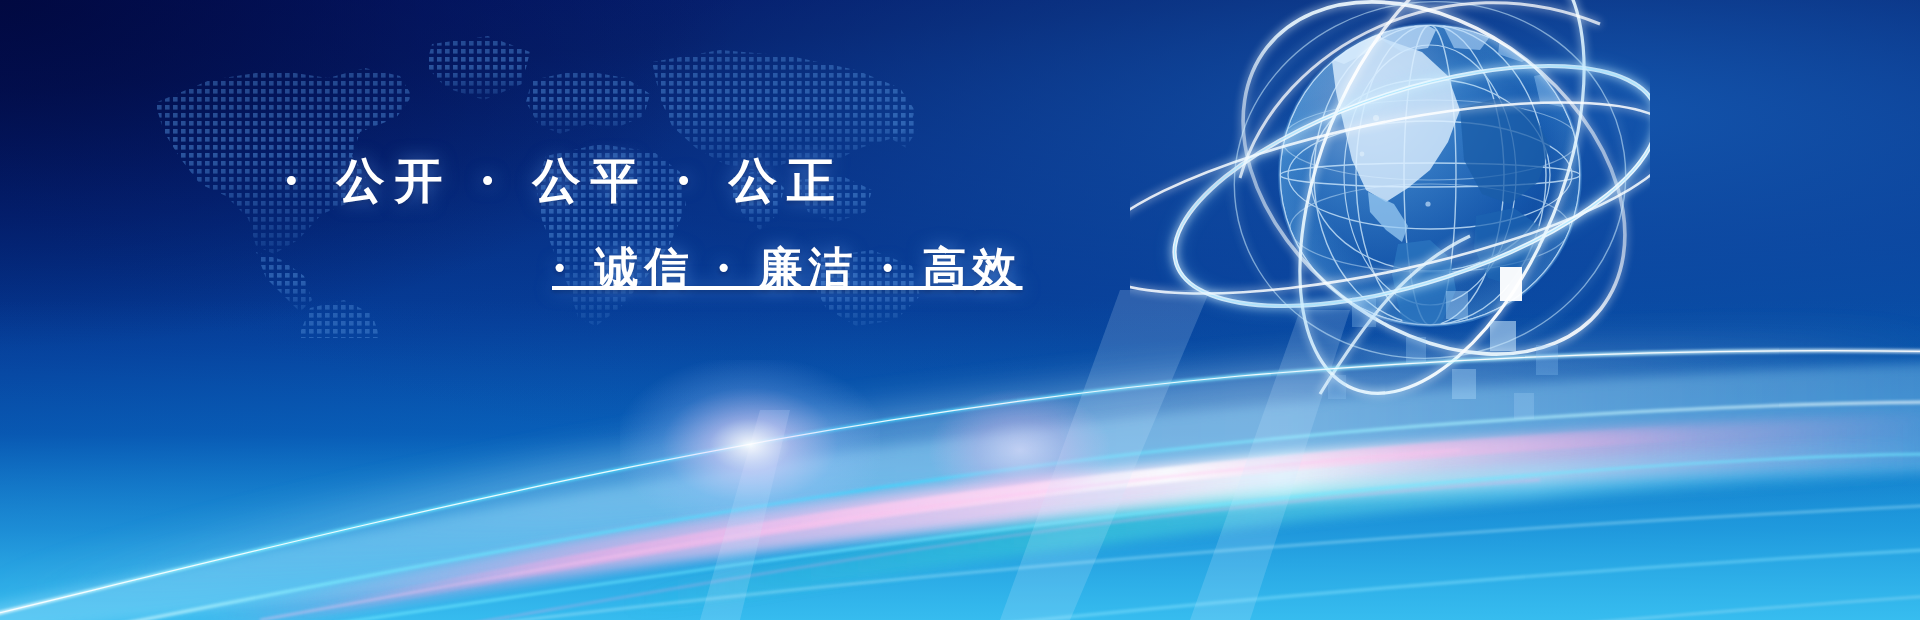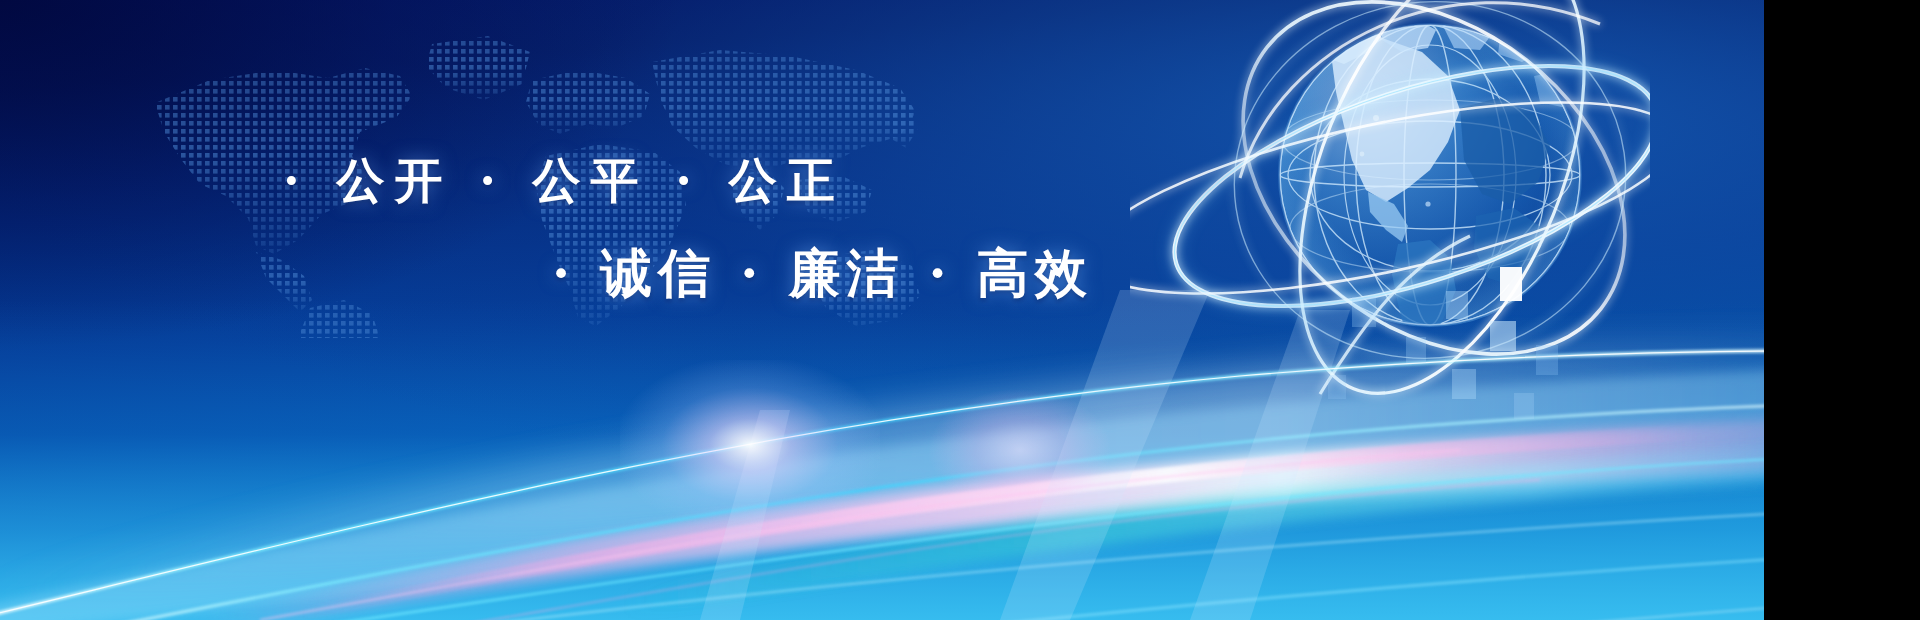--- a/index.html
+++ b/index.html
@@ -1,21 +1,21 @@
 <!DOCTYPE html>
 <html><head>
 <meta charset="utf-8">
 <title>Banner</title>
 <style>
   html,body{margin:0;padding:0;background:#000;}
   *{box-sizing:border-box;}
 
   #banner{
     position:relative;
-    width:1764px;
+    width:1920px;
     height:620px;
     overflow:hidden;
     font-family:"DejaVu Sans","Liberation Sans",sans-serif;
     background:#ef4444;
   }
 
   
   .bg-base{
     position:absolute; inset:0;
     background:
@@ -100,22 +100,23 @@
     text-shadow:0 0 18px rgba(120,180,255,0.55), 0 2px 4px rgba(0,20,70,0.45);
     pointer-events:auto;
   }
   .line1{
     left:283px; top:149px;
     font-size:48px;
     letter-spacing:10px;
   }
   .line2{
     left:552px; top:239px;
-    font-size:52px;
+    font-size:44px;
     letter-spacing:6px;
+    text-decoration:underline;
   }
 </style>
 </head>
 <body>
 
 <div id="banner">
 
   <div class="bg-base"></div>
   <div class="bg-left-dark"></div>
   <div class="bg-bottom-glow"></div>

